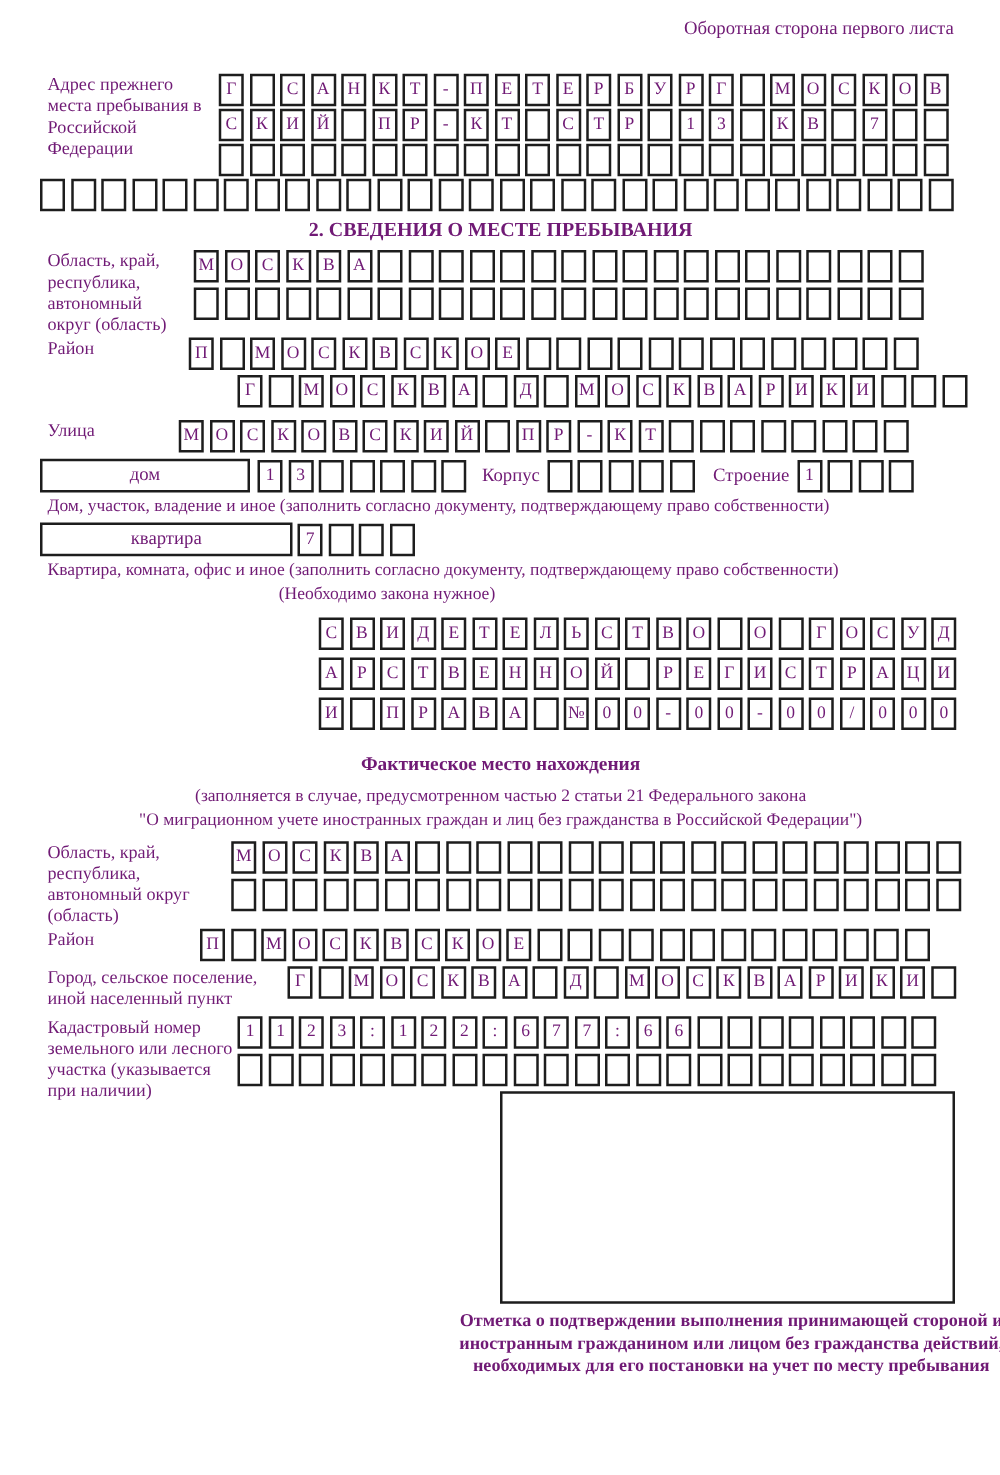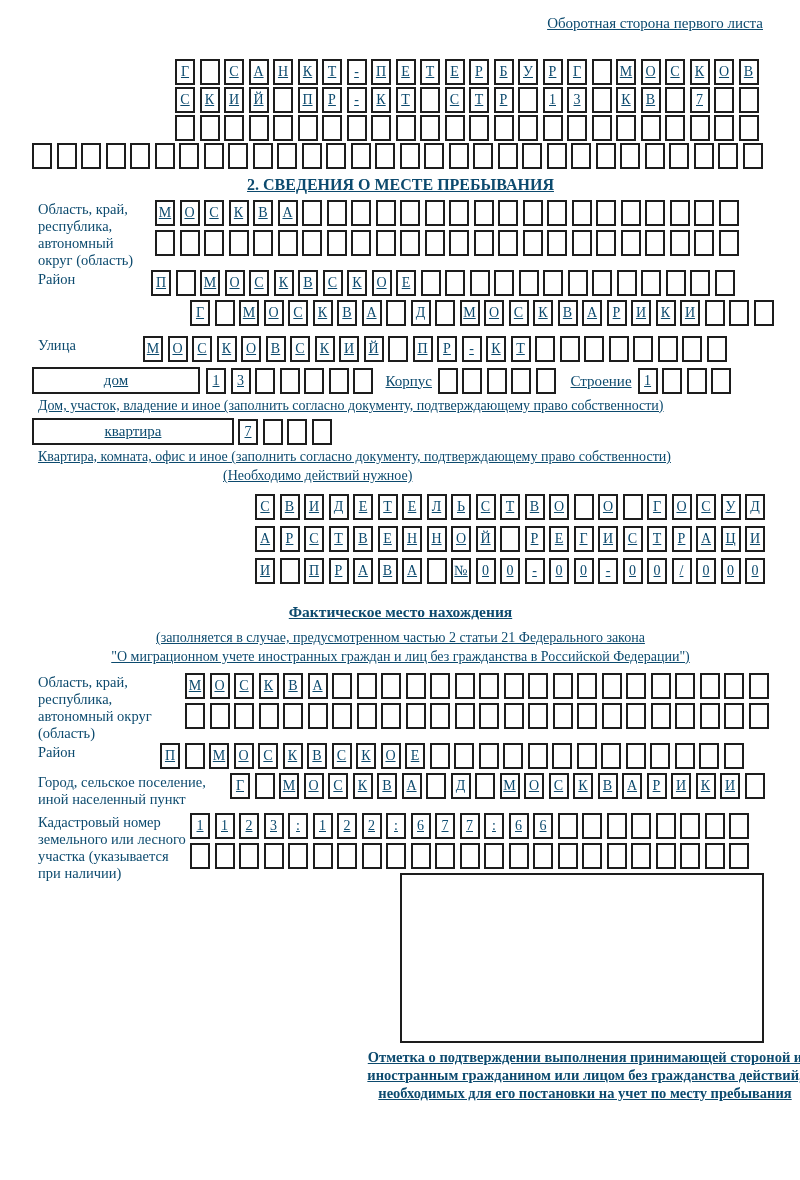--- a/index.html
+++ b/index.html
@@ -1,23 +1,22 @@
 <!DOCTYPE html>
 <html><head>
 <meta charset="utf-8">
 <style>
   html,body{margin:0;padding:0;background:#ffffff;}
   #page{
     position:relative;
     width:800px;height:1180px;
     background:#ffffff;
     font-family:"Liberation Serif","DejaVu Serif",serif;
-    color:#0c4a6e;
+    color:#701a75;
     overflow:hidden;
-    text-decoration:underline;
   }
   .content{padding:0 37px 0 38px;}
   .doc-title{padding-top:14px;text-align:right;font-size:15px;line-height:19px;}
 
   
   .f{position:relative;}
   .lab{position:absolute;left:0;top:1px;font-size:14.5px;line-height:17px;}
   .rows{display:flex;flex-direction:column;row-gap:4px;}
   .cells{display:flex;}
   .cell{
@@ -68,20 +67,21 @@
 </style>
 </head>
 <body>
 
 <div id="page">
   <div class="content">
 
     <div class="doc-title">Оборотная сторона первого листа</div>
 
     <div class="f" style="margin-top:26px;">
+      <div class="lab labw130">Адрес прежнего места пребывания в Российской Федерации</div>
       <div class="rows prev-rows ml137">
         <div class="cells">
             <span class="cell">Г</span>
             <span class="cell"></span>
             <span class="cell">С</span>
             <span class="cell">А</span>
             <span class="cell">Н</span>
             <span class="cell">К</span>
             <span class="cell">Т</span>
             <span class="cell">-</span>
@@ -371,21 +371,21 @@
       <div class="boxlabel" style="width:202px;">квартира</div>
       <div class="cells" style="margin-left:4px;">
           <span class="cell">7</span>
           <span class="cell"></span>
           <span class="cell"></span>
           <span class="cell"></span>
         </div>
     </div>
     <div class="note" style="margin-top:3px;">Квартира, комната, офис и иное (заполнить согласно документу, подтверждающему право собственности)</div>
 
-    <div class="note" style="margin-top:2px;margin-left:185px;">(Необходимо действий нужное)</div>
+    <div class="note" style="margin-top:2px;margin-left:185px;">(Необходимо закона нужное)</div>
 
     <div class="f" style="margin-top:10px;min-height:104px;">
       <div class="rows ml217" style="row-gap:6px;">
         <div class="cells">
             <span class="cell">С</span>
             <span class="cell">В</span>
             <span class="cell">И</span>
             <span class="cell">Д</span>
             <span class="cell">Е</span>
             <span class="cell">Т</span>

